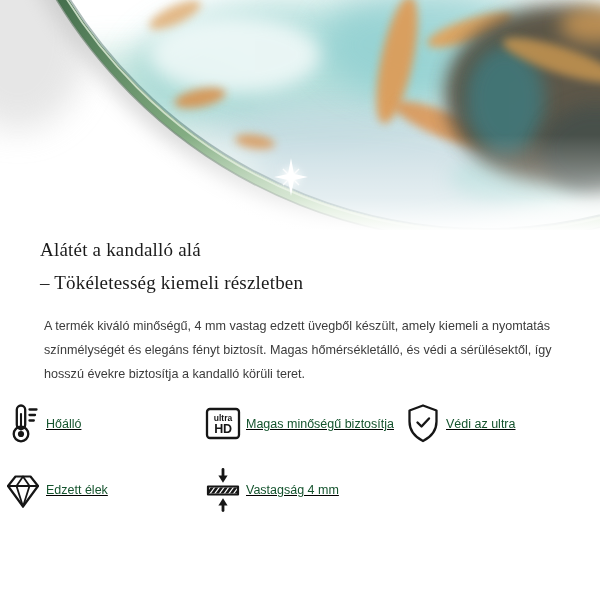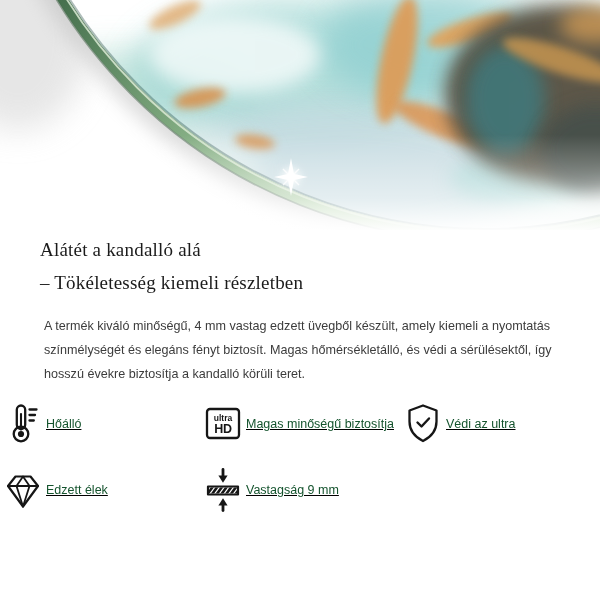--- a/index.html
+++ b/index.html
@@ -176,17 +176,17 @@
             <line class="butt" x1="20.1" y1="29" x2="28.1" y2="18" stroke-width="2.6"></line>
             <line class="butt" x1="24.8" y1="29" x2="32.8" y2="18" stroke-width="2.6"></line>
             <line class="butt" x1="29.5" y1="29" x2="37.5" y2="18" stroke-width="2.6"></line>
             <line class="butt" x1="34.2" y1="29" x2="42.2" y2="18" stroke-width="2.6"></line>
           </g>
           <rect x="8" y="19.5" width="30" height="8" stroke-width="2.2"></rect>
           <line x1="23" y1="43.5" x2="23" y2="37" stroke-width="2.8"></line>
           <path class="fillshape" d="M18.4 38.5 H27.6 L23 31.2 Z"></path>
         </svg>
       </div>
-      <div class="feature-label">Vastagság 9 mm</div>
+      <div class="feature-label">Vastagság 4 mm</div>
     </div>
 
   </div>
 </div>
 
 </body></html>

